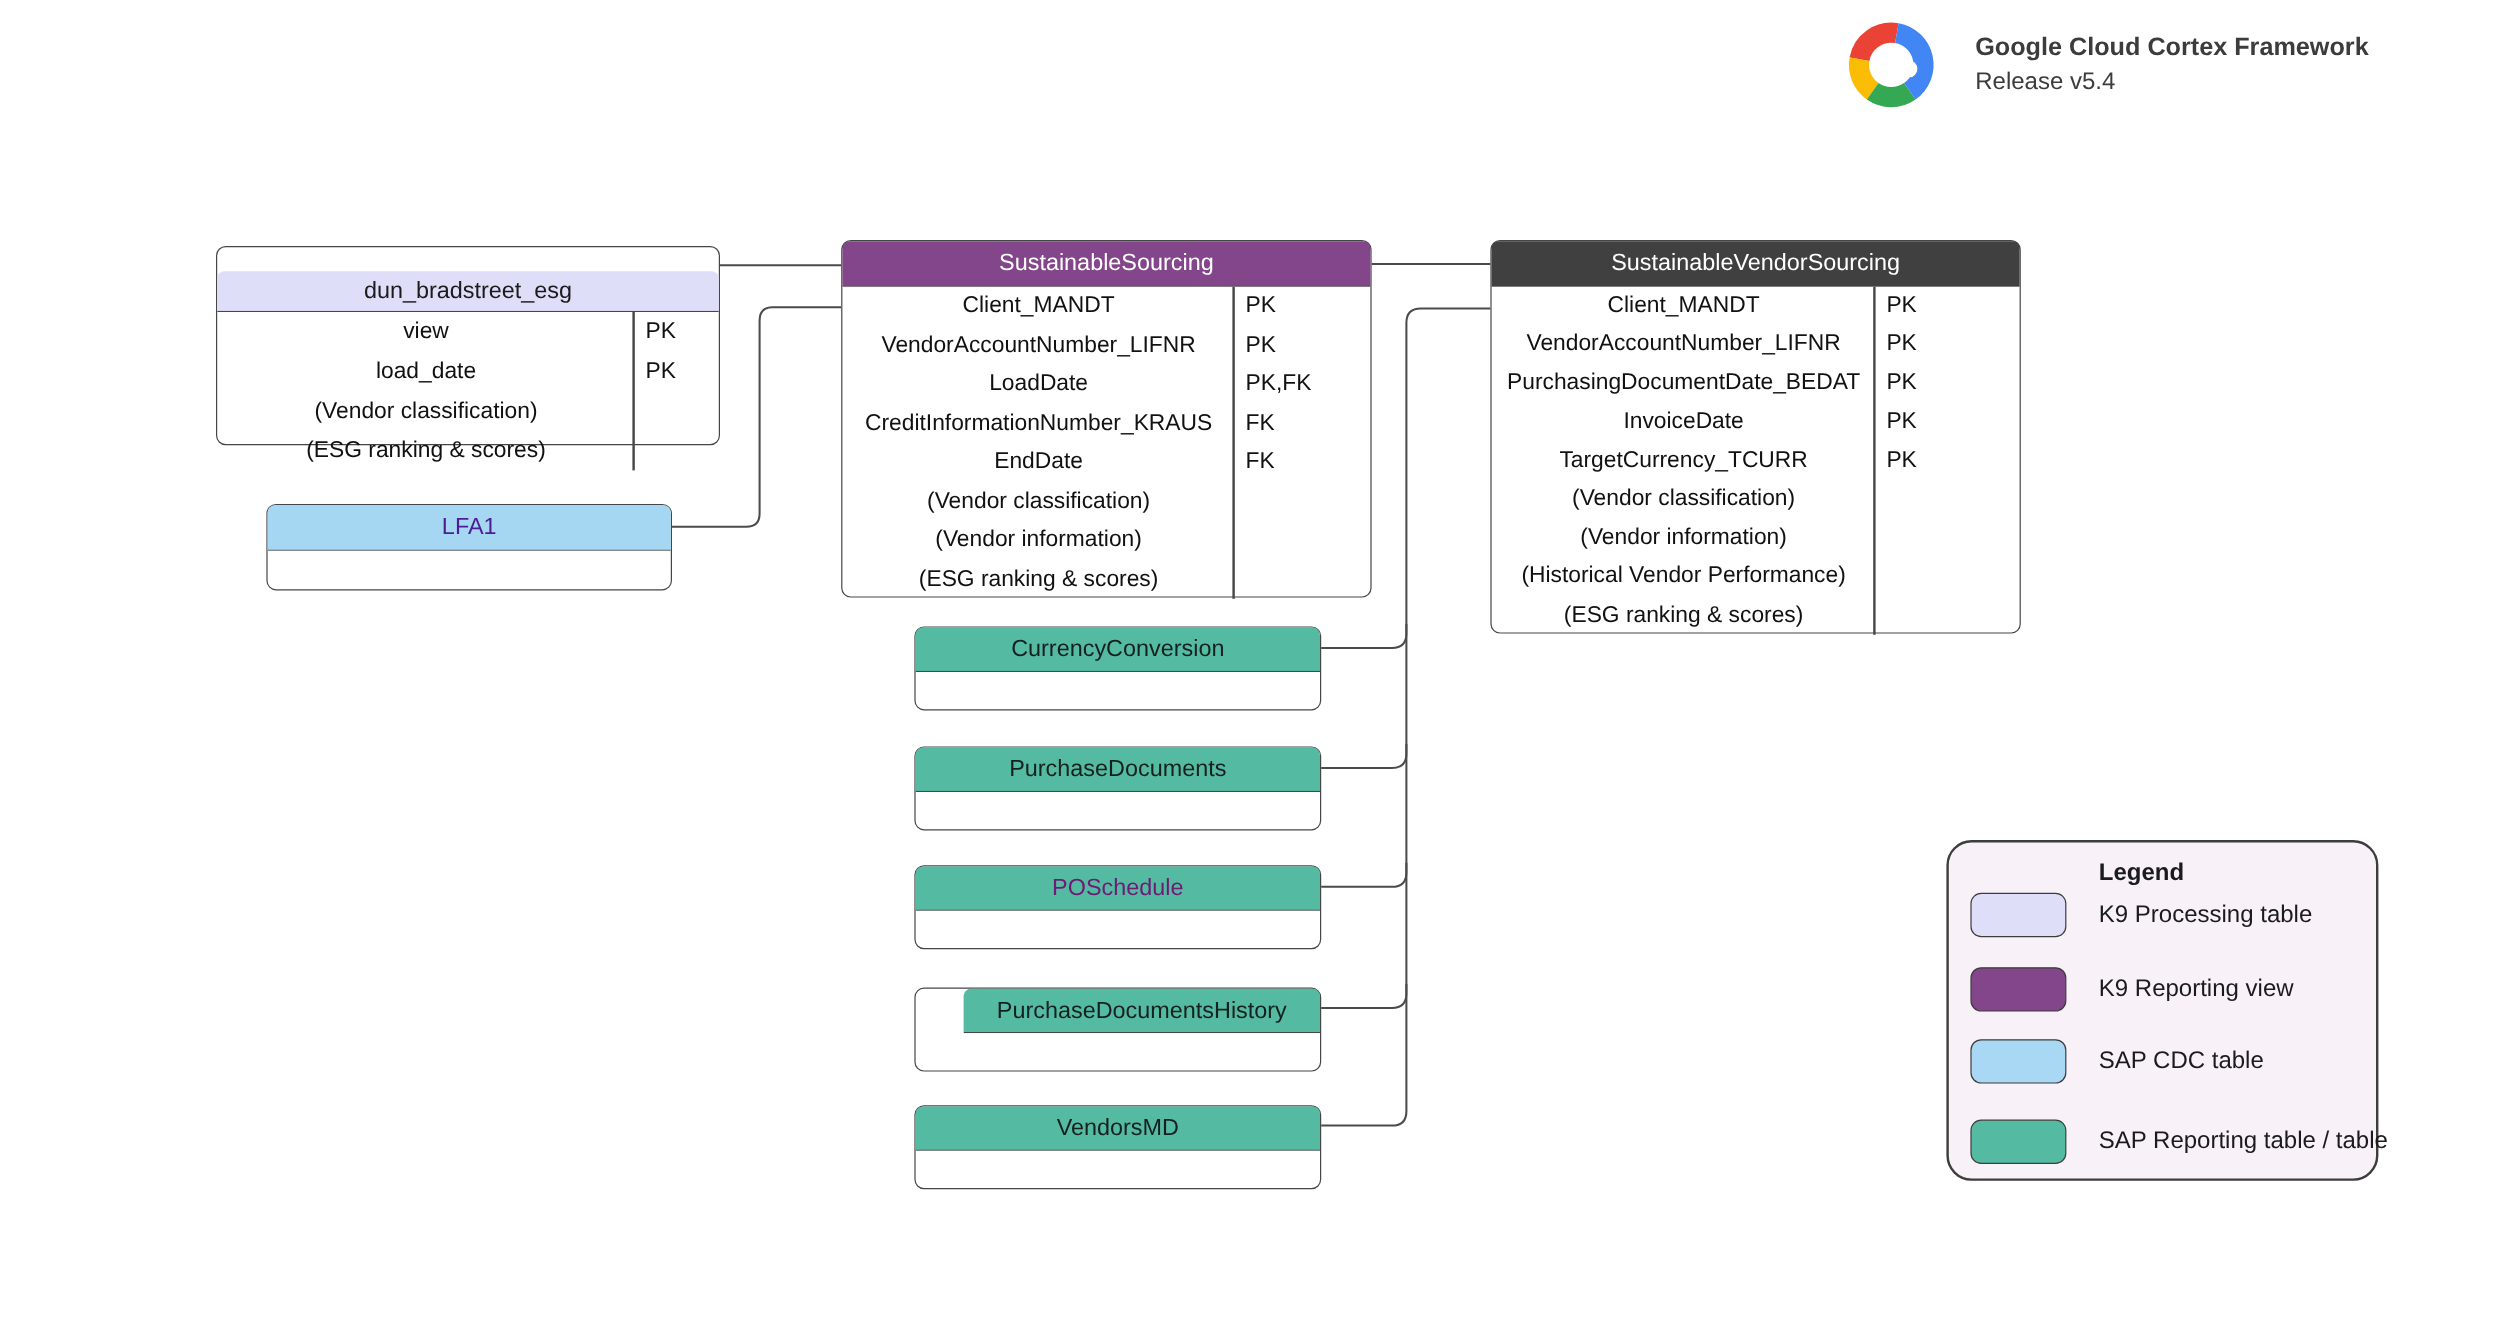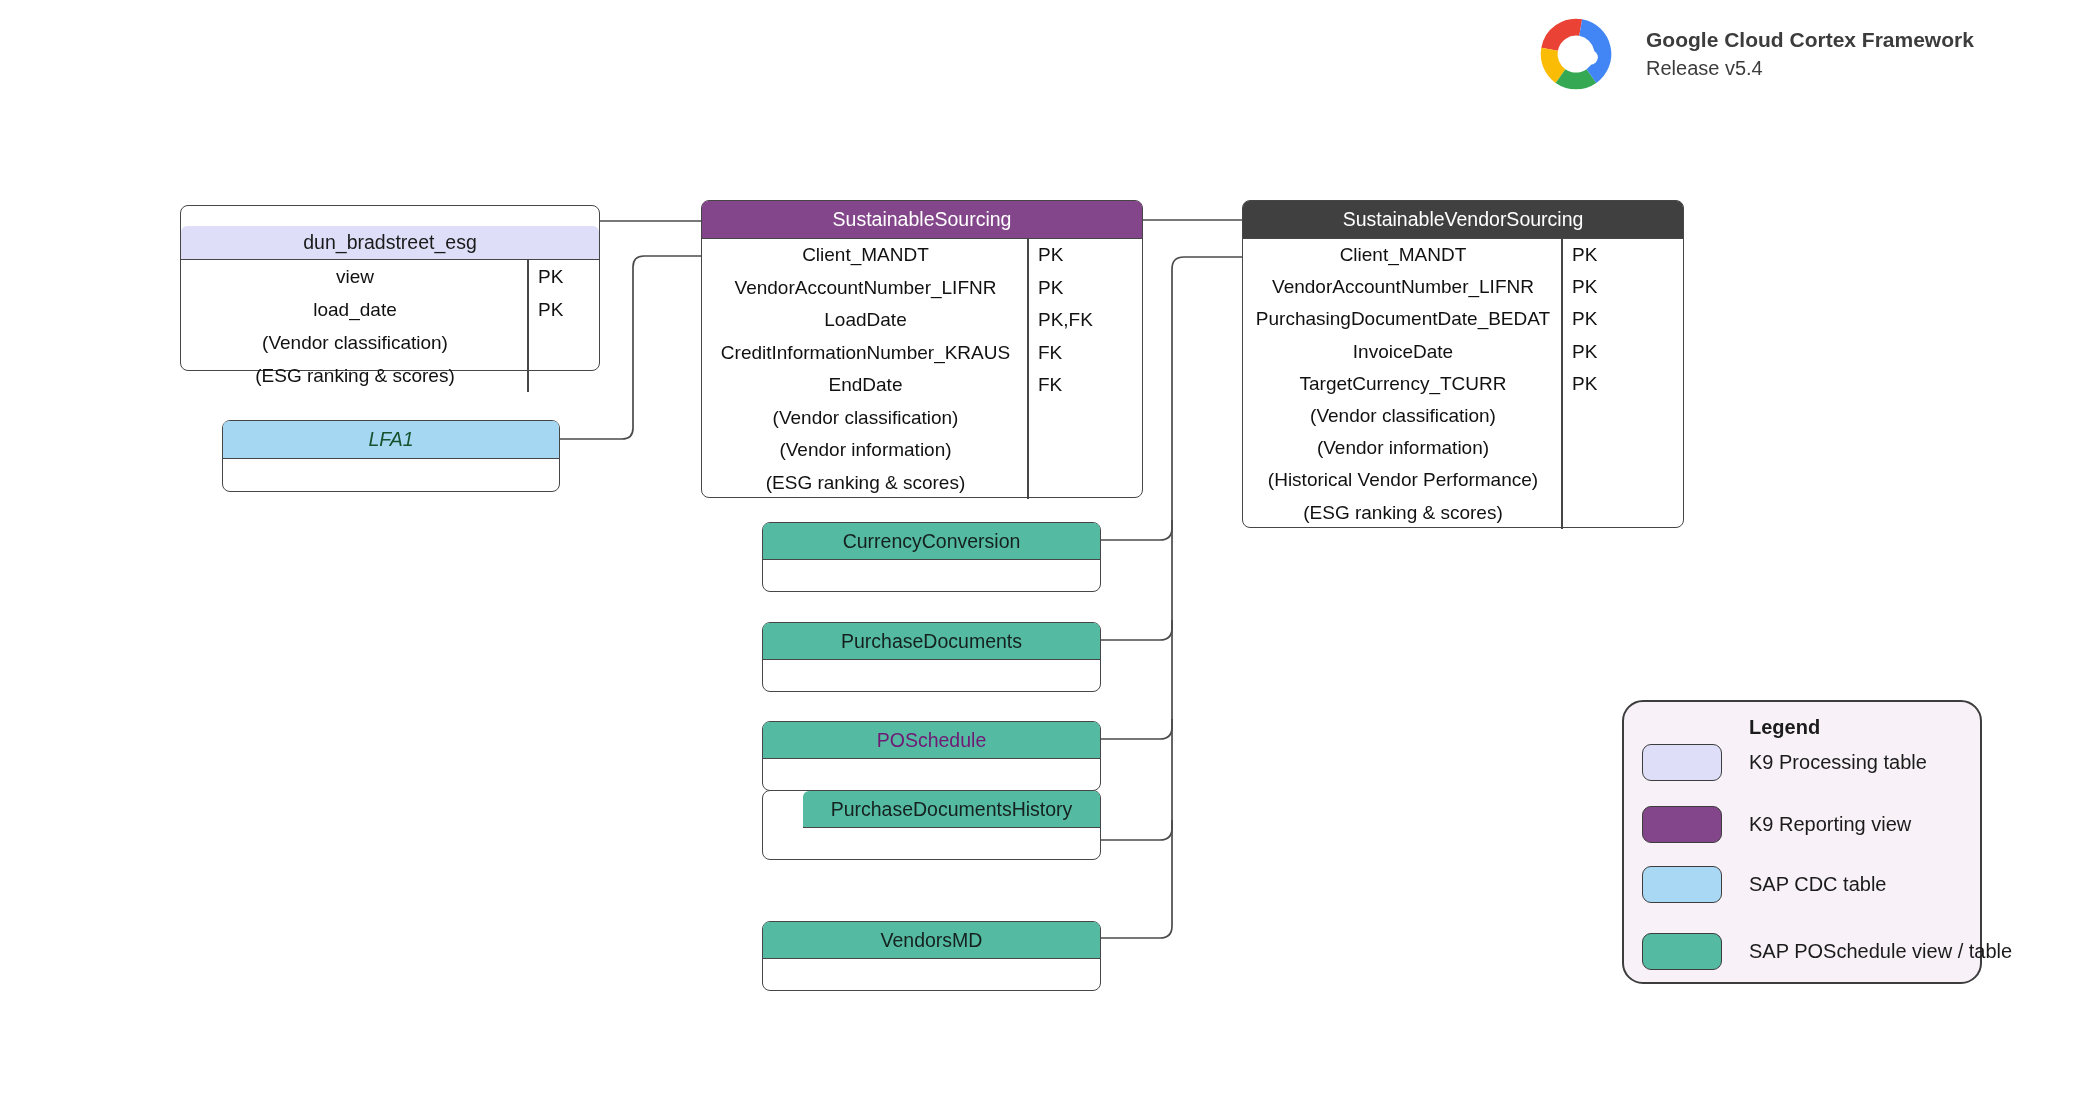--- a/index.html
+++ b/index.html
@@ -48,21 +48,21 @@
   .t-ss .thead{height:38px;}
   .t-svs {left:1242px;top:200px; width:442px; height:328px; --keyw:120px; --rowh:32.2px;}
   .t-svs .thead{height:38px;}
   .t-lfa1{left:222px; top:420px; width:338px; height:72px;  --keyw:0px; --rowh:33px;}
   .t-lfa1 .thead{height:38px;}
   .t-teal{left:762px; width:339px; height:70px; --keyw:0px; --rowh:33px;}
   .t-teal .thead{height:37px;}
   .t-cc  {top:522px;}
   .t-pd  {top:622px;}
   .t-pos {top:721px;}
-  .t-pdh {top:790px;padding-left:40px;}
+  .t-pdh {top:823px;padding-left:40px;}
   .t-vmd {top:921px;}
 
   
   .legend{
     position:absolute;left:1622px;top:700px;width:360px;height:284px;
     background:#f8f2f8;border:2px solid #3d3d3d;border-radius:21px;box-sizing:border-box;
   }
   .legend-title{position:absolute;left:125px;top:14px;font-size:20px;font-weight:bold;color:#1b1b1b;}
   .legend-item{position:absolute;left:18px;display:flex;align-items:center;height:37px;}
   .legend-item:nth-of-type(2){top:42px;}
@@ -199,21 +199,21 @@
         <div class="cell-key"></div>
       </div>
       <div class="trow">
         <div class="cell-name">(ESG ranking &amp; scores)</div>
         <div class="cell-key"></div>
       </div>
     </div>
 </div>
 
 <div class="table t-lfa1">
-  <div class="thead" style="background: rgb(165, 214, 242); color: #14532d; font-style: italic;">LFA1</div>
+  <div class="thead" style="background: rgb(165, 214, 242); color: #4c1d95;">LFA1</div>
   <div class="tbody"></div>
 </div>
 
 <div class="table t-teal t-cc">
   <div class="thead" style="background: rgb(84, 186, 162); color: rgb(21, 33, 31);">CurrencyConversion</div>
   <div class="tbody"></div>
 </div>
 
 <div class="table t-teal t-pd">
   <div class="thead" style="background: rgb(84, 186, 162); color: rgb(21, 33, 31);">PurchaseDocuments</div>
@@ -244,15 +244,15 @@
   <div class="legend-item">
     <div class="swatch" style="background: rgb(132, 70, 138);"></div>
     <div class="legend-label">K9 Reporting view</div>
   </div>
   <div class="legend-item">
     <div class="swatch" style="background: rgb(169, 216, 245);"></div>
     <div class="legend-label">SAP CDC table</div>
   </div>
   <div class="legend-item">
     <div class="swatch" style="background: rgb(84, 186, 162);"></div>
-    <div class="legend-label">SAP POSchedule view / table</div>
+    <div class="legend-label">SAP Reporting table / table</div>
   </div>
 </div>
 
 </body></html>

